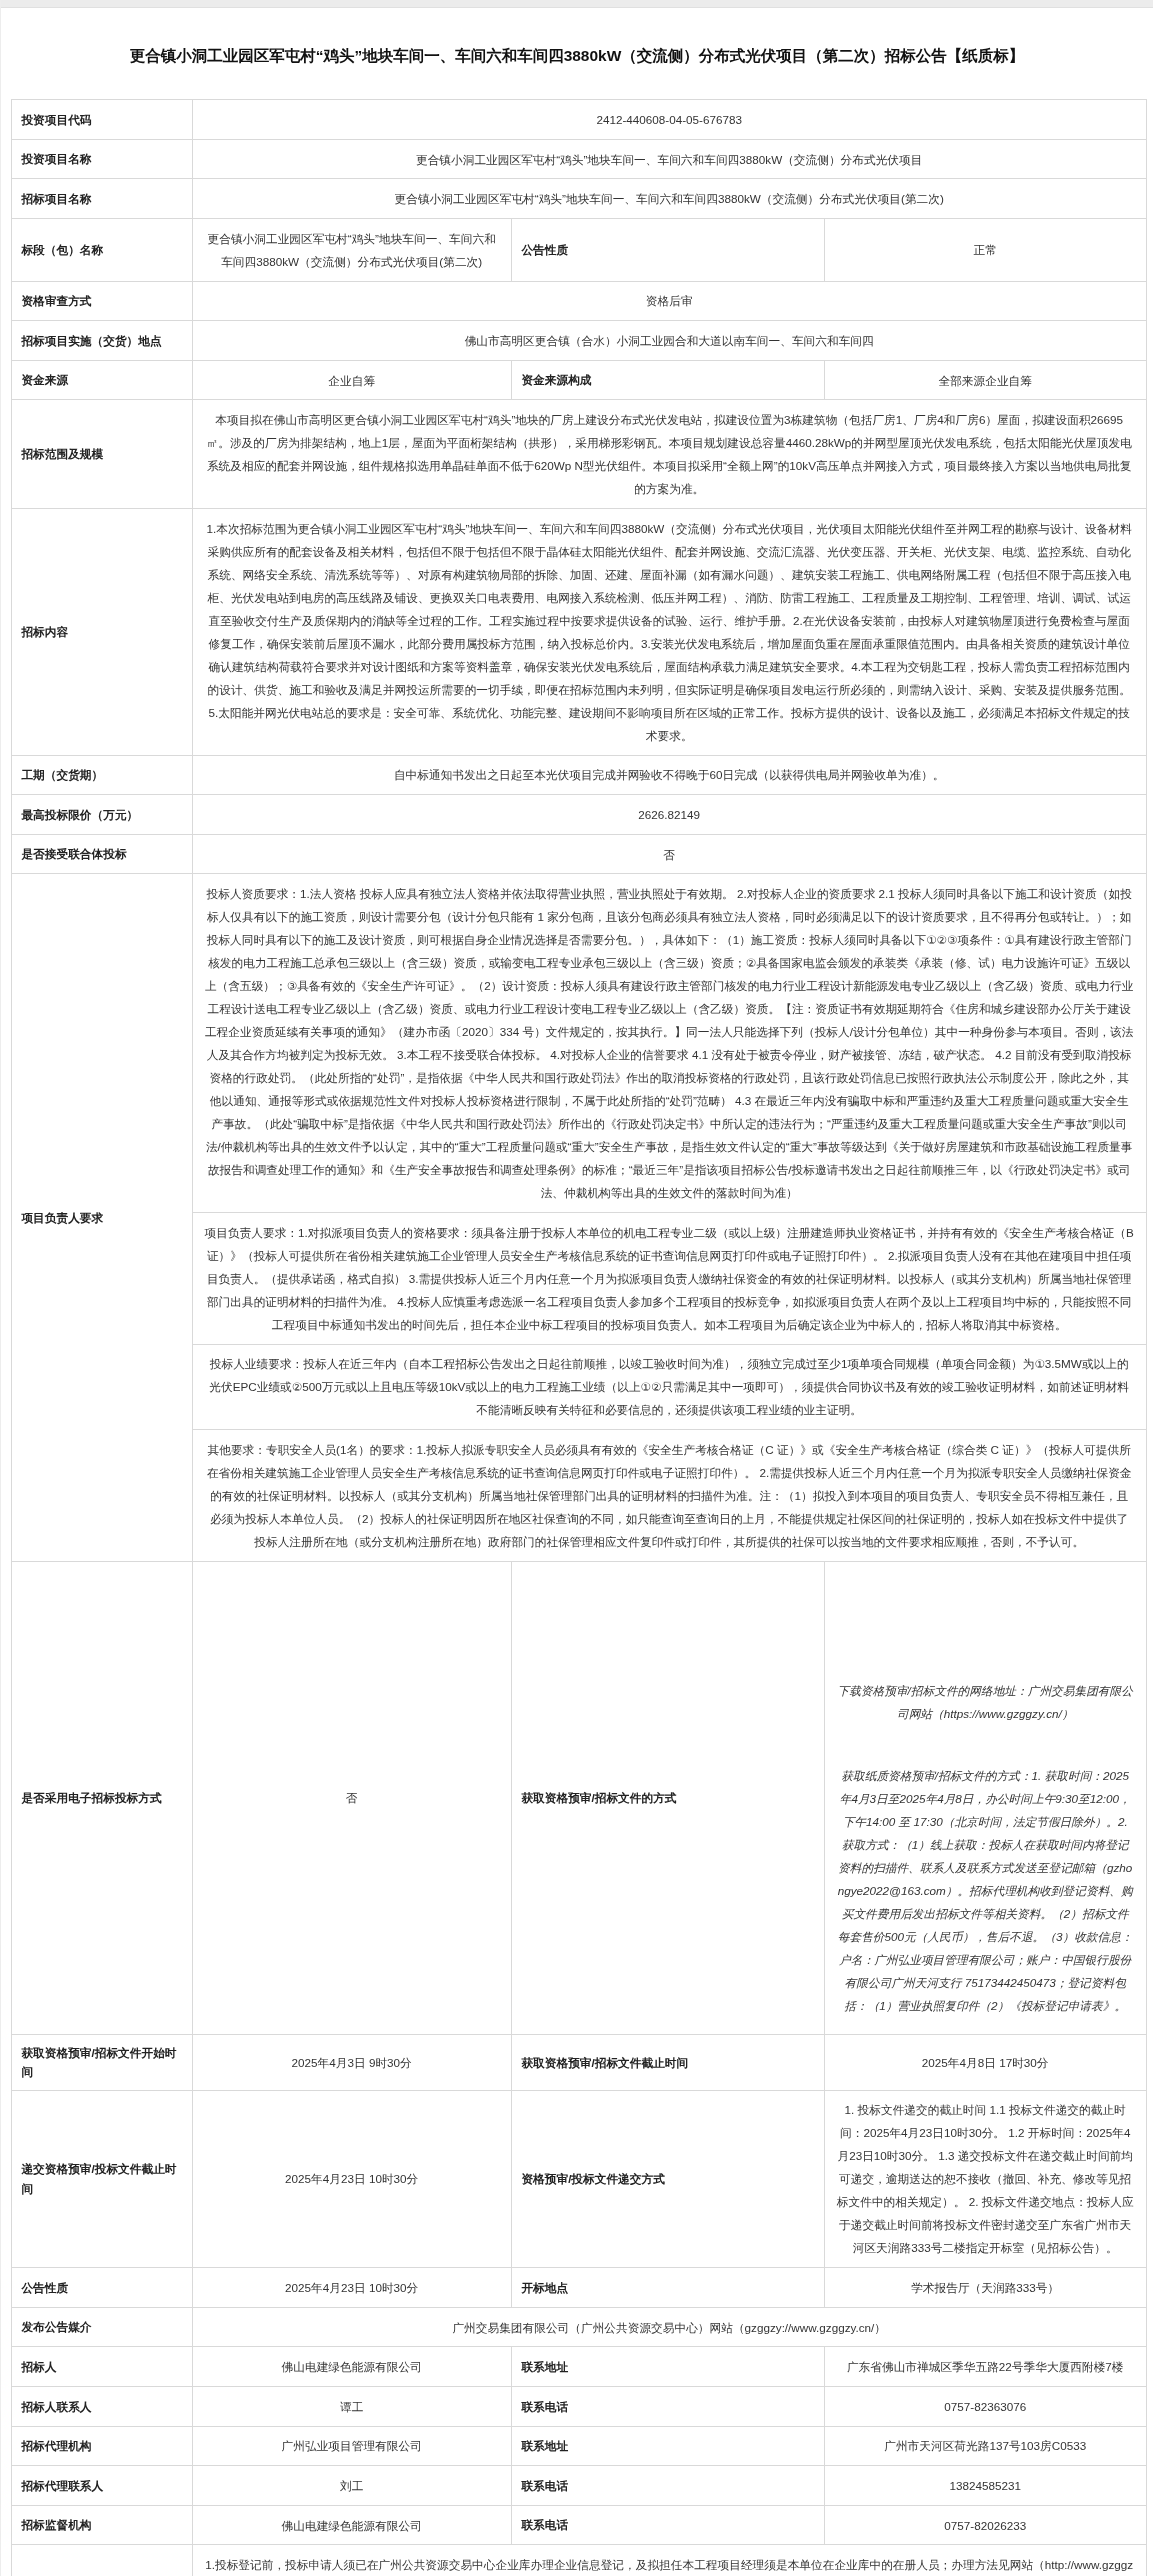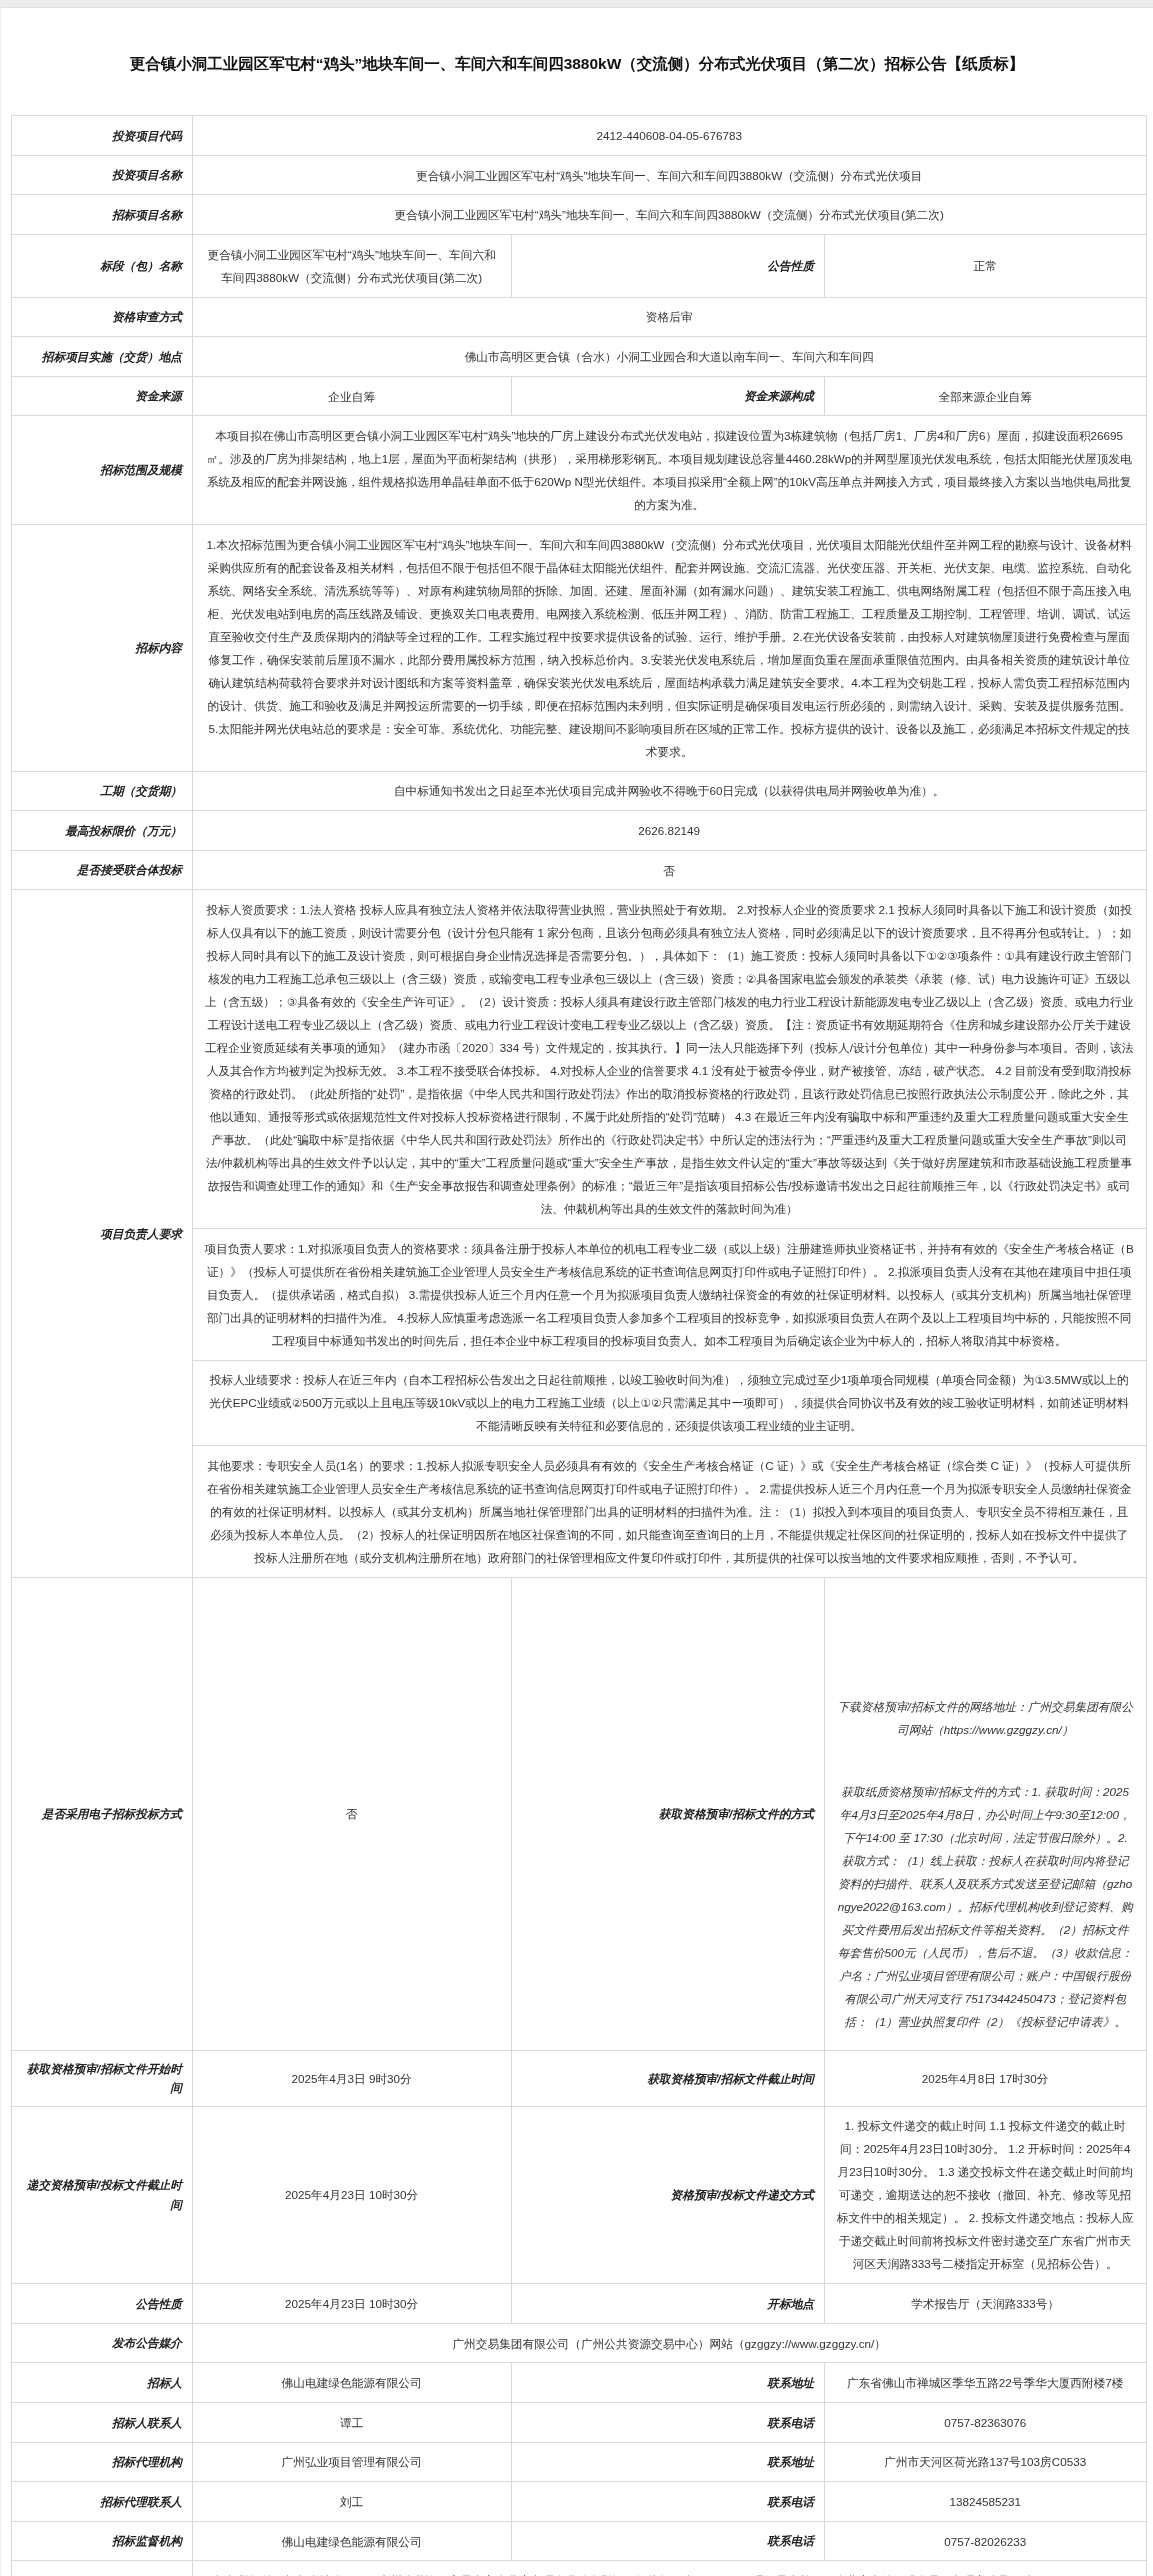--- a/index.html
+++ b/index.html
@@ -1,22 +1,22 @@
 <!DOCTYPE html>
 <html lang="zh"><head>
 <meta charset="utf-8">
 <style>
   html,body{margin:0;padding:0;background:#ffffff;}
   body{font-family:"Liberation Sans","DejaVu Sans",sans-serif;color:#333;}
   .page{width:1154px;margin:0 auto;background:#fff;border-left:1px solid #ededed;border-right:1px solid #ededed;box-sizing:border-box;}
   .topbar{height:6.8px;background:#ececec;border-bottom:1px solid #e0e0e0;}
-  h1.title{font-size:15.5px;font-weight:bold;text-align:center;color:#111;line-height:29px;padding:25px 29px 21.4px 29px;margin:16px;}
+  h1.title{font-size:15.5px;font-weight:bold;text-align:center;color:#111;line-height:29px;padding:25px 29px 21.4px 29px;margin:8px;}
   table.doc{border-collapse:collapse;table-layout:fixed;width:1134px;margin:0 0 0 9.7px;}
   td{border:1px solid #d9d9d9;font-size:11.7px;vertical-align:middle;word-break:break-all;box-sizing:border-box;}
-  td.lbl{font-weight:bold;text-align:right;color:#222;line-height:19.4px;padding:7.8px 9.7px;font-style:italic;}
+  td.lbl{font-weight:bold;text-align:left;color:#222;line-height:19.4px;padding:7.8px 9.7px;}
   td.val{text-align:center;line-height:23px;padding:7.8px 11.7px;}
   td.val p{margin:0;}
   td.val p + p{margin-top:39px;}
   td.pad-top{padding-top:117px;padding-bottom:17.5px;vertical-align:top;font-style:italic;}
 </style>
 </head>
 <body>
 
 <div class="page">
   <div class="topbar"></div>

